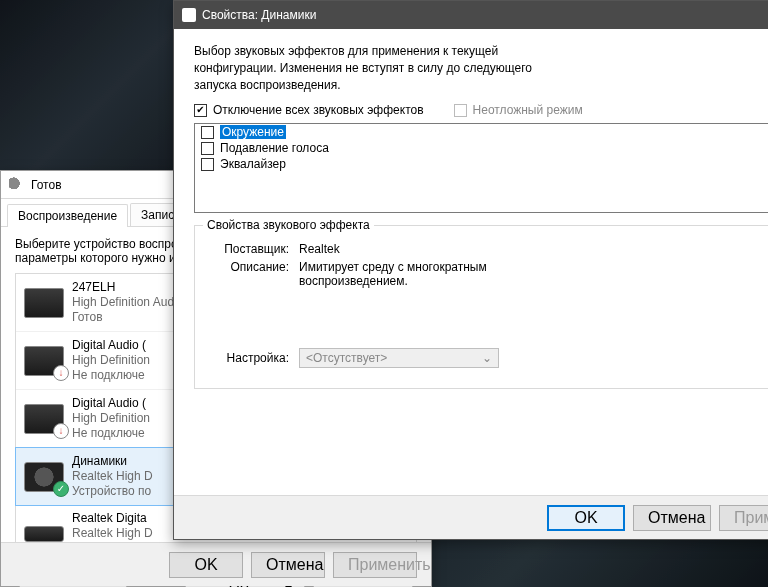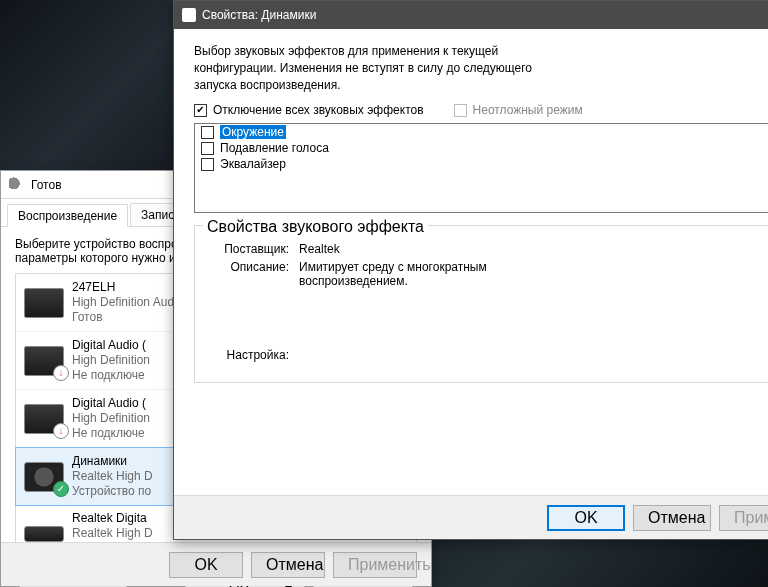--- a/index.html
+++ b/index.html
@@ -47,21 +47,21 @@
   .chk-row { display:flex; align-items:center; gap:6px; margin-bottom:6px; }
   .chk { width:13px; height:13px; border:1px solid #333; display:inline-flex; align-items:center; justify-content:center; font-size:10px; background:#fff; }
   .chk.disabled { border-color:#bbb; color:#bbb; }
   .chk.checked::after { content:"✔"; font-size:10px; line-height:1; }
   .fx-list { border:1px solid #7a7a7a; height:90px; overflow:hidden; position:relative; background:#fff; }
   .fx-row { display:flex; align-items:center; gap:6px; padding:1px 6px; }
   .fx-row.sel span.lbl { background:#0078d7; color:#fff; padding:0 2px; }
   .scroll { position:absolute; right:0; top:0; bottom:0; width:17px; background:#f0f0f0; border-left:1px solid #ddd; display:flex; flex-direction:column; justify-content:space-between; align-items:center; font-size:9px; color:#666; }
   .scroll .arr { height:17px; display:flex; align-items:center; justify-content:center; width:100%; }
   .group { border:1px solid #d9d9d9; padding:12px 14px 16px 14px; margin-top:12px; position:relative; }
-  .group-title { position:absolute; top:-8px; left:8px; background:#fff; padding:0 4px; font-size:16px; }
+  .group-title { position:absolute; top:-8px; left:8px; background:#fff; padding:0 4px; font-size:12px; }
   .kv { display:flex; margin:4px 0; }
   .kv .k { width:80px; text-align:right; margin-right:10px; }
   .kv .v { flex:1; }
   .combo { border:1px solid #bfbfbf; background:#efefef; color:#888; padding:2px 6px; width:200px; display:flex; justify-content:space-between; align-items:center; font-size:12px; }
   .footer { position:absolute; left:0; right:0; bottom:0; height:44px; background:#f0f0f0; border-top:1px solid #d9d9d9; display:flex; align-items:center; justify-content:flex-end; gap:8px; padding:0 14px; }
   .sound-footer1 { display:flex; justify-content:space-between; margin-top:10px; padding:0 4px; }
   .sound-footer2 { position:absolute; left:0; right:0; bottom:0; height:44px; background:#f0f0f0; border-top:1px solid #d9d9d9; display:flex; align-items:center; justify-content:flex-end; gap:8px; padding:0 14px; }
   .grey { color:#888; }
 </style>
 </head>
@@ -188,20 +188,24 @@
       <div class="kv">
         <div class="k">Поставщик:</div>
         <div class="v">Realtek</div>
       </div>
       <div class="kv">
         <div class="k">Описание:</div>
         <div class="v" style="max-width:260px;">Имитирует среду с многократным воспроизведением.</div>
       </div>
       <div class="kv" style="margin-top:60px; align-items:center;">
         <div class="k">Настройка:</div>
+        <div class="combo">
+          <span>&lt;Отсутствует&gt;</span>
+          <span>⌄</span>
+        </div>
       </div>
     </div>
   </div>
   <div class="footer">
     <button class="btn primary" style="width:78px;">OK</button>
     <button class="btn" style="width:78px;">Отмена</button>
     <button class="btn disabled" style="width:88px;">Применить</button>
   </div>
 </div>
 

